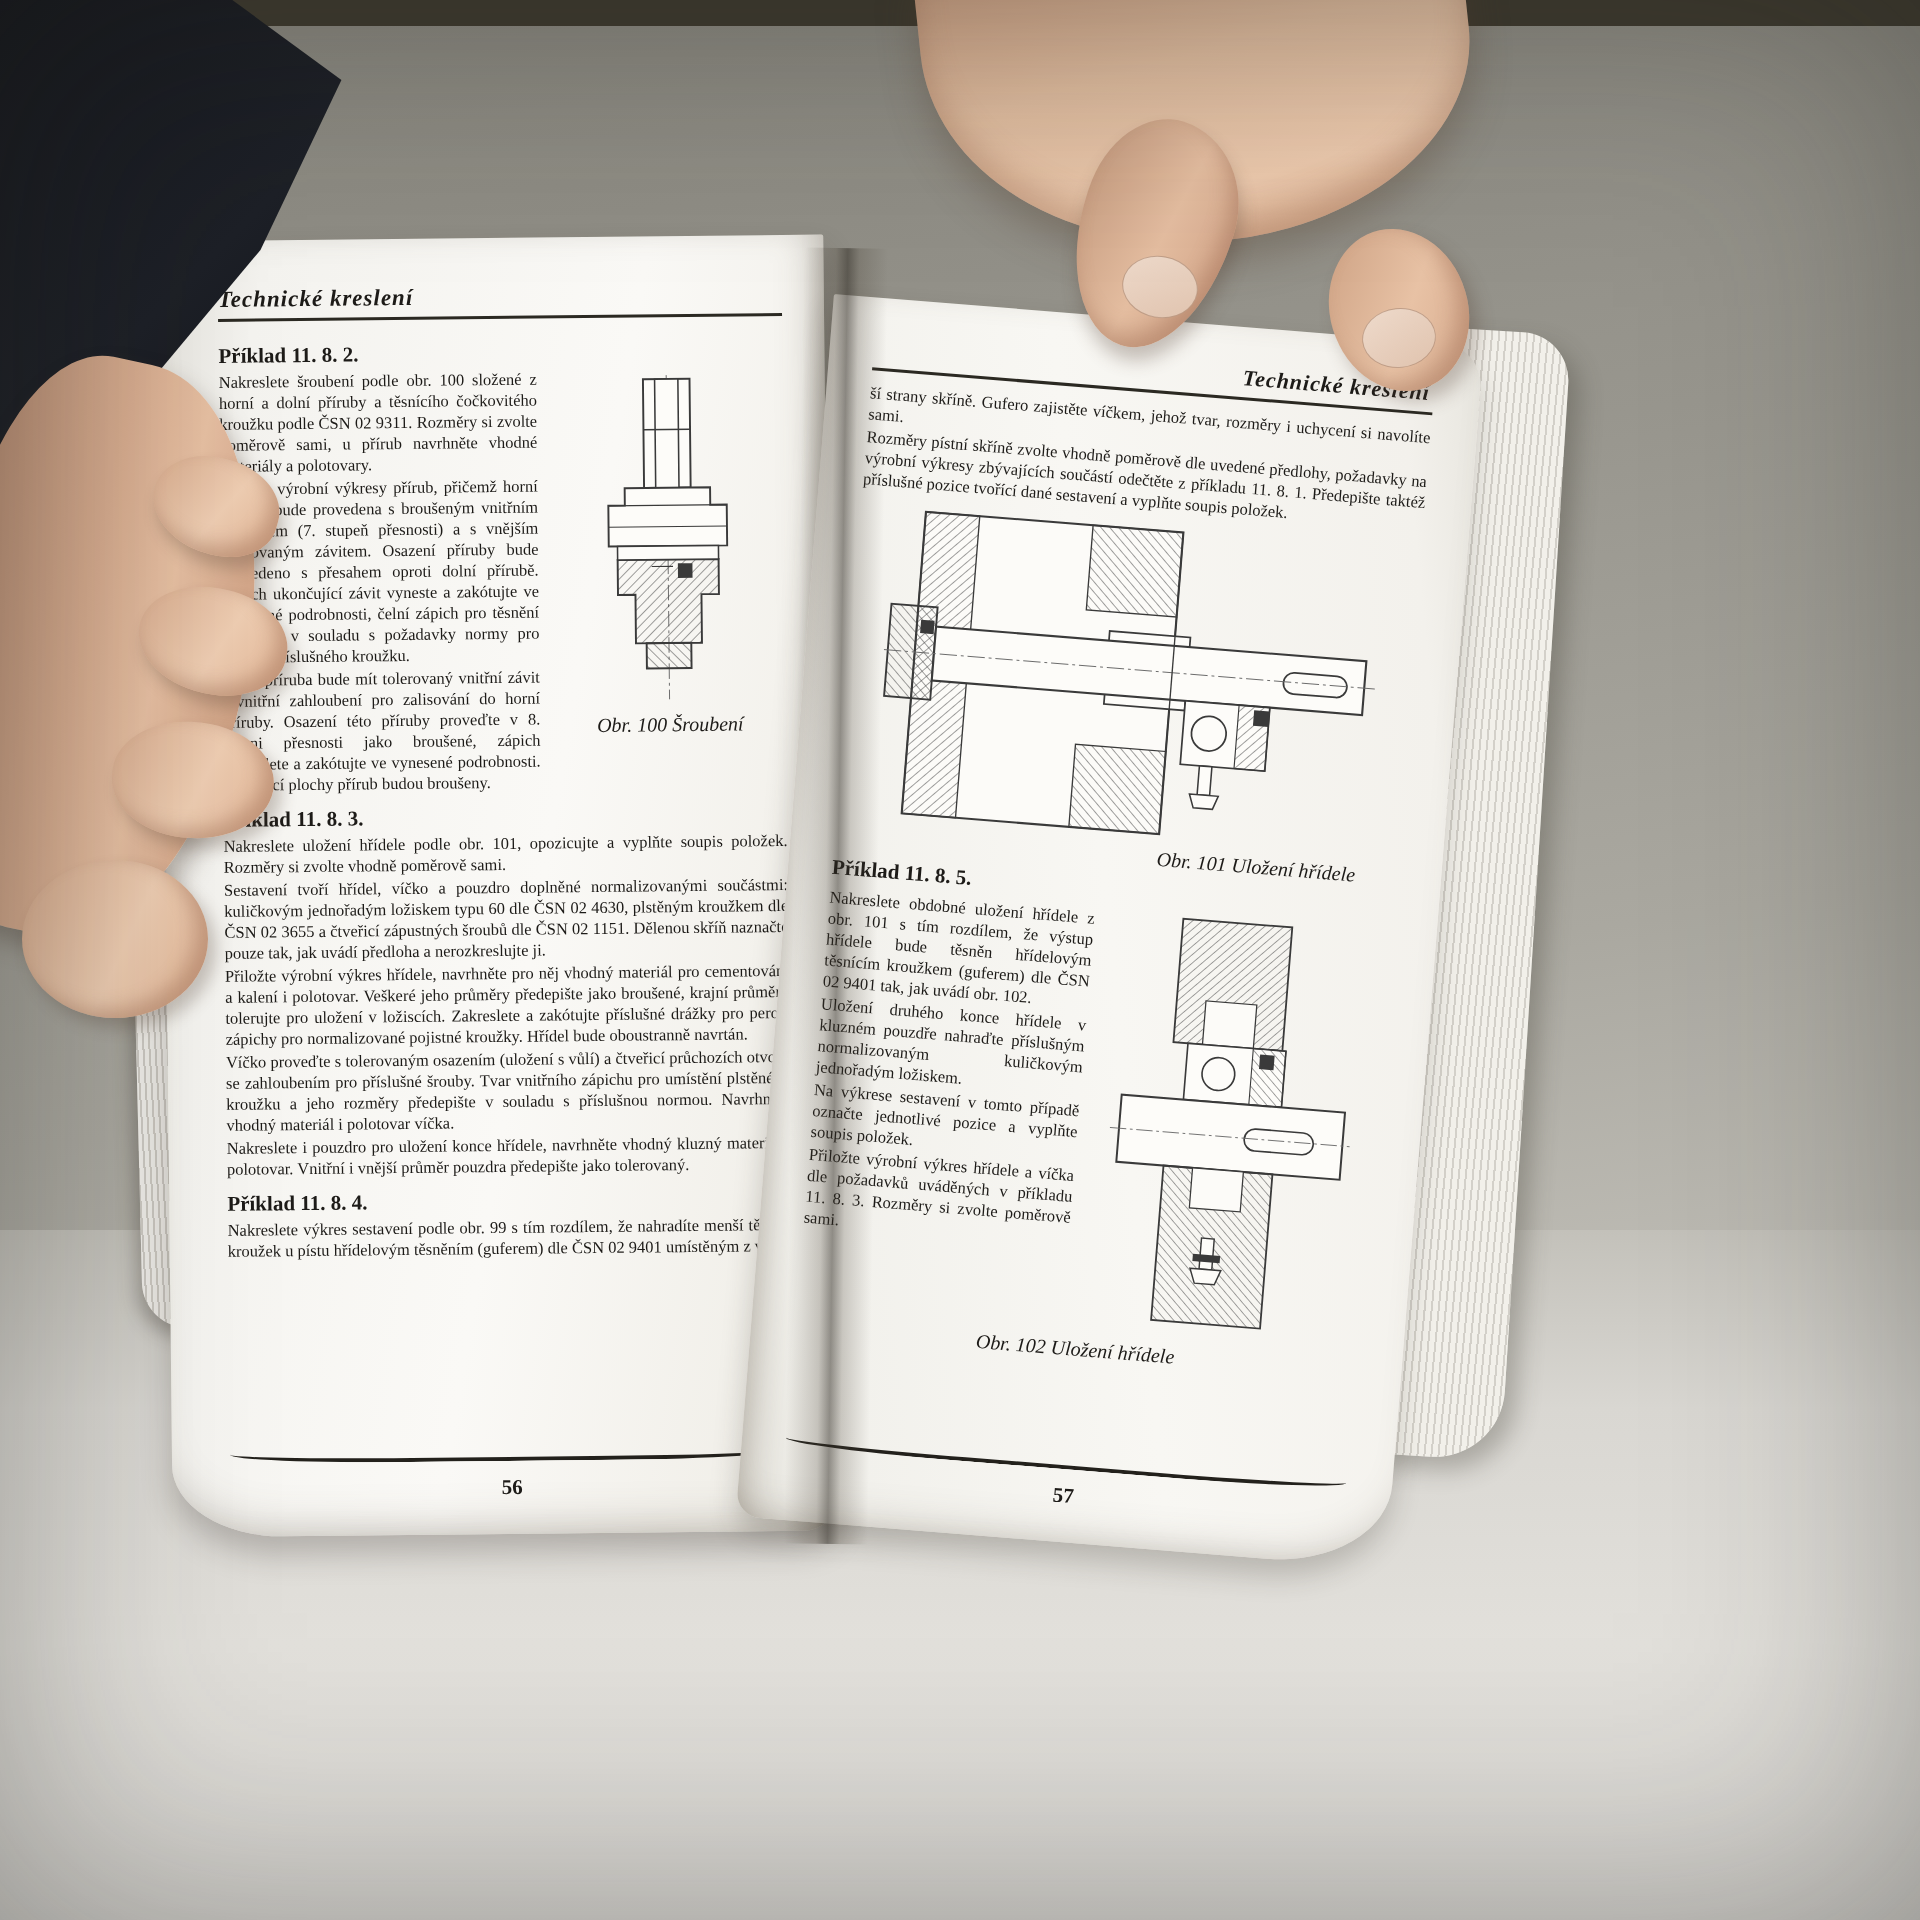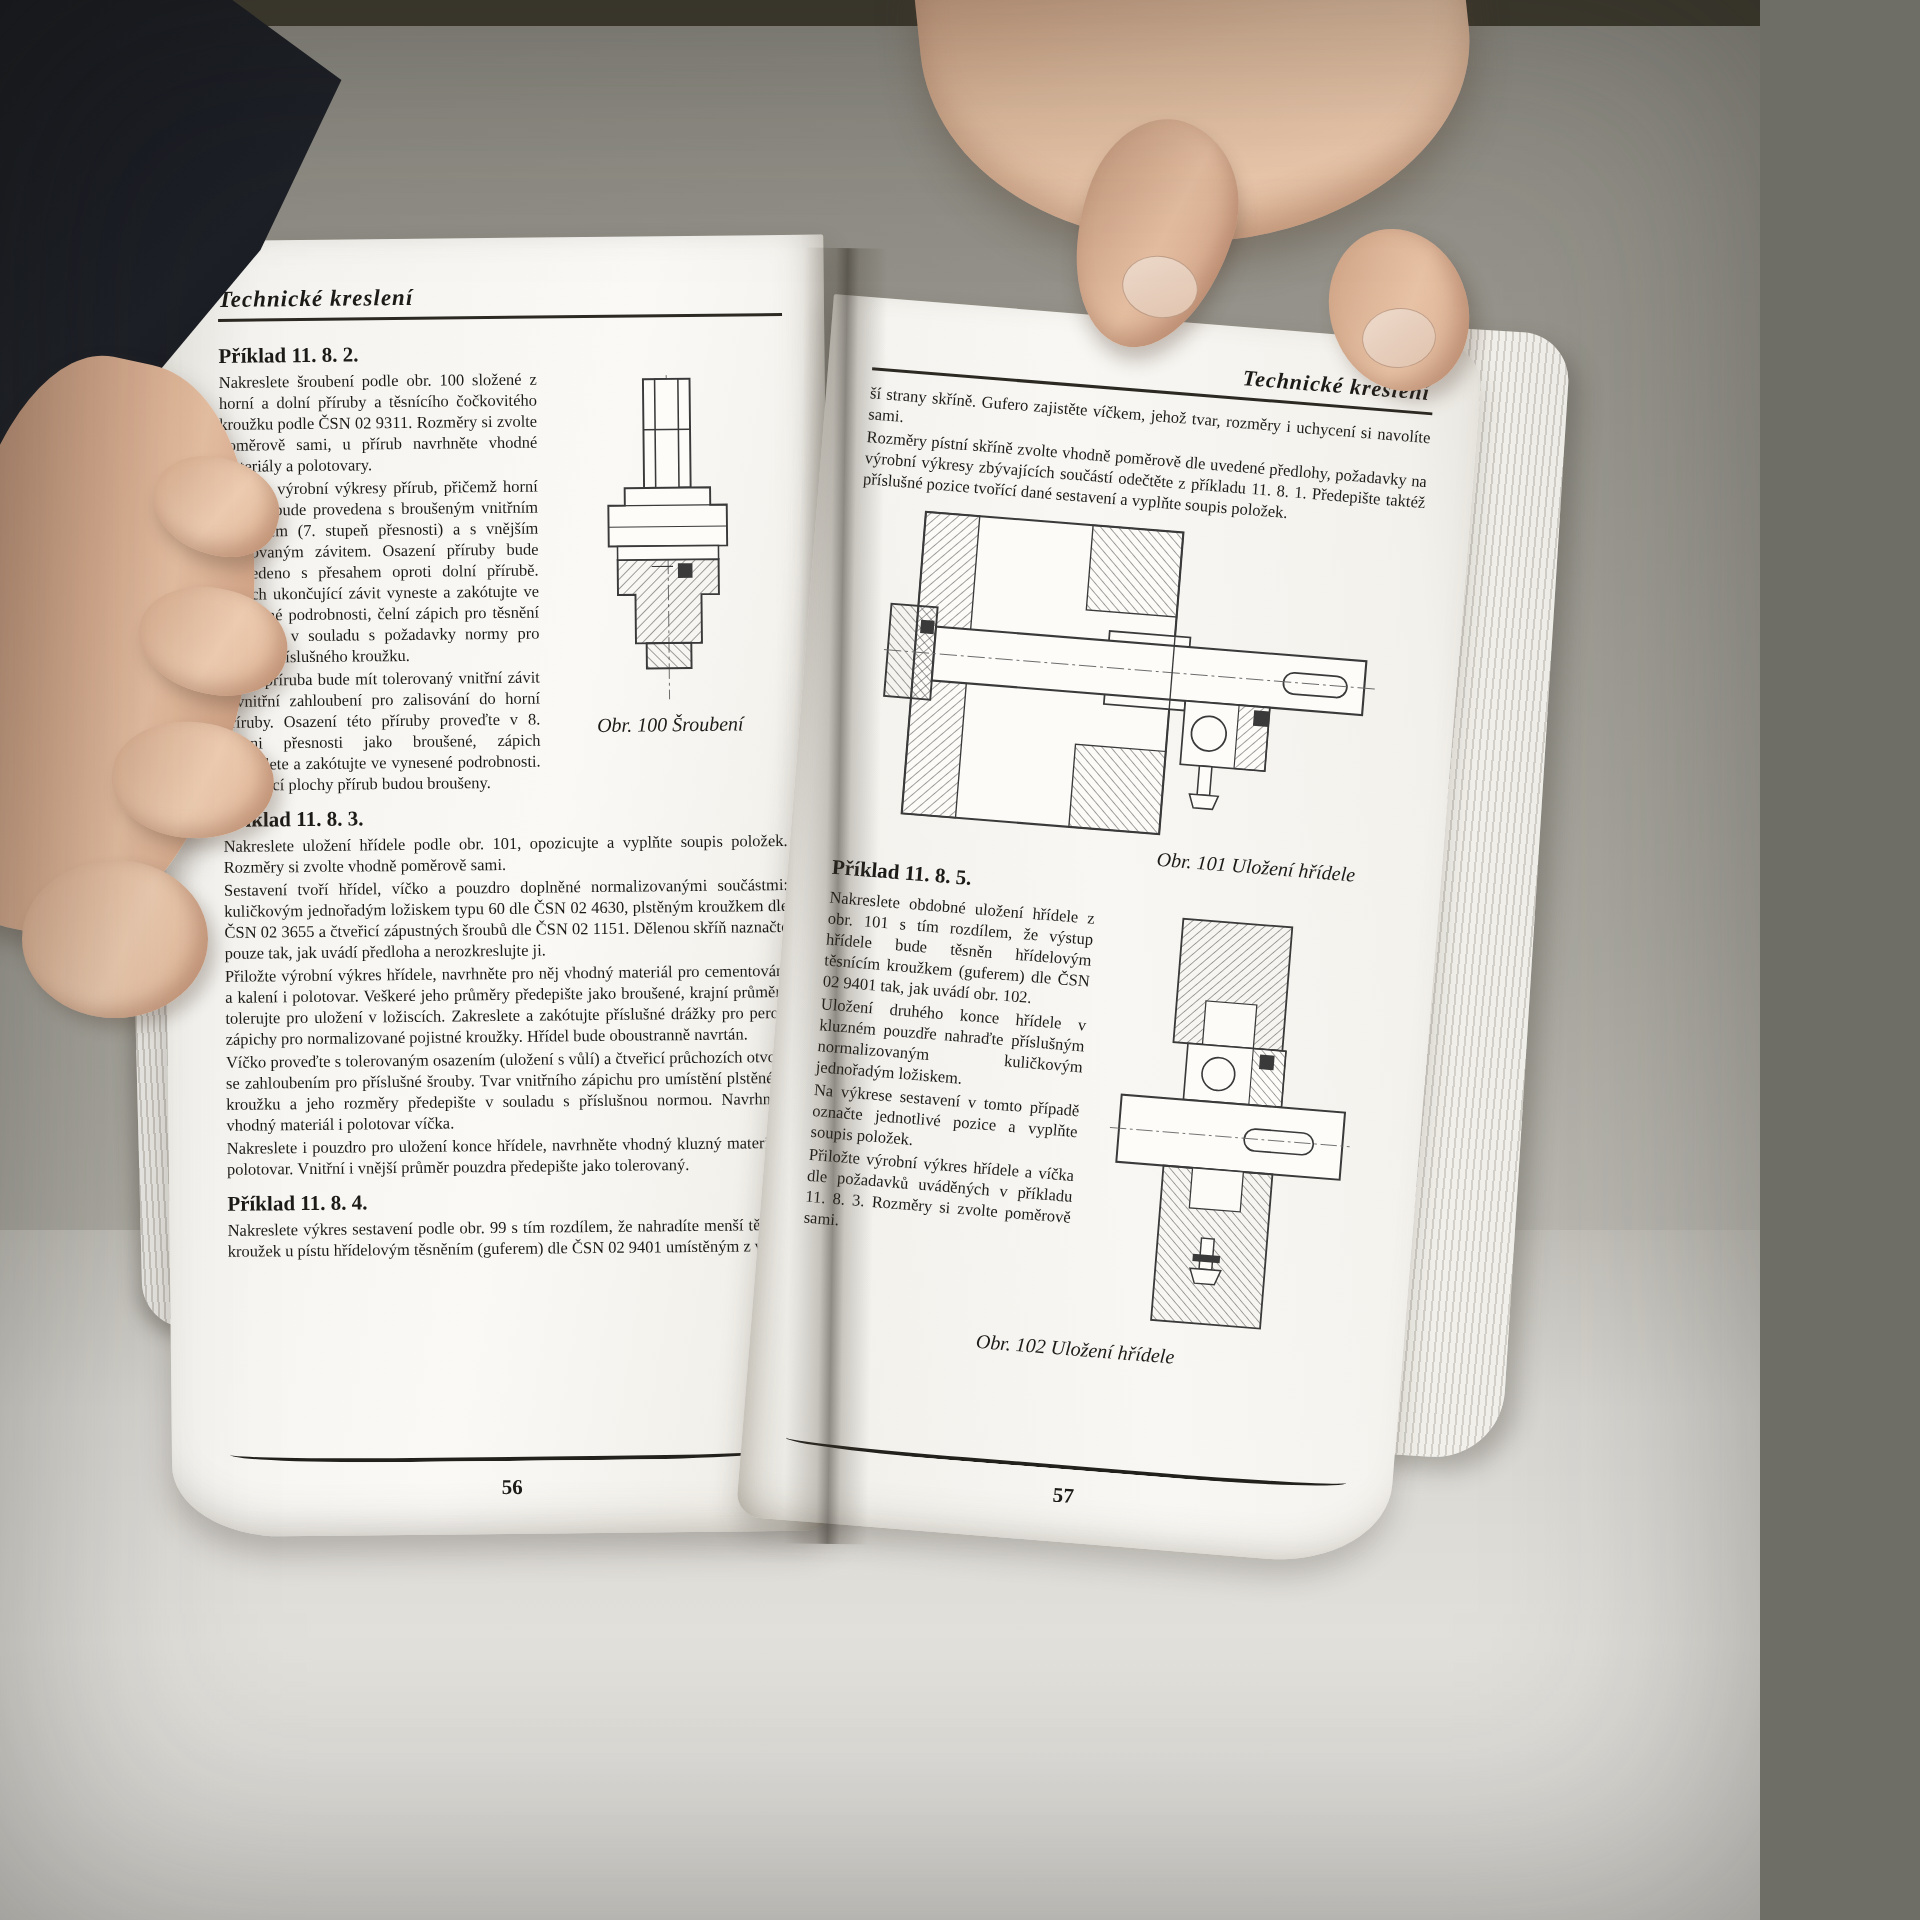--- a/index.html
+++ b/index.html
@@ -1,16 +1,16 @@
 <!DOCTYPE html>
 <html lang="cs"><head>
 <meta charset="utf-8">
 <style>
   html,body{margin:0;padding:0;background:#6e6d66;}
-  .scene{position:relative;width:1760px;height:1920px;overflow:hidden;
+  .scene{position:relative;width:1920px;height:1920px;overflow:hidden;
     font-family:"Liberation Serif", serif;background:#a19f98;}
   
   .bg-wall{position:absolute;top:0;left:0;width:1920px;height:1330px;
     background:linear-gradient(172deg,#87857d 0%,#98968e 40%,#aaa8a0 72%,#c2c0b9 100%);}
   .bg-strip-top{position:absolute;top:0;left:0;width:1920px;height:26px;background:#3e3a2f;}
   .bg-table{position:absolute;top:1230px;left:0;width:1920px;height:690px;
     background:linear-gradient(180deg,#c3c1ba 0%,#d9d7d2 26%,#e2e0db 60%,#d9d7d3 100%);}
   .vignette{position:absolute;inset:0;pointer-events:none;
     box-shadow:inset 0 0 320px rgba(35,33,28,.38);}
   

